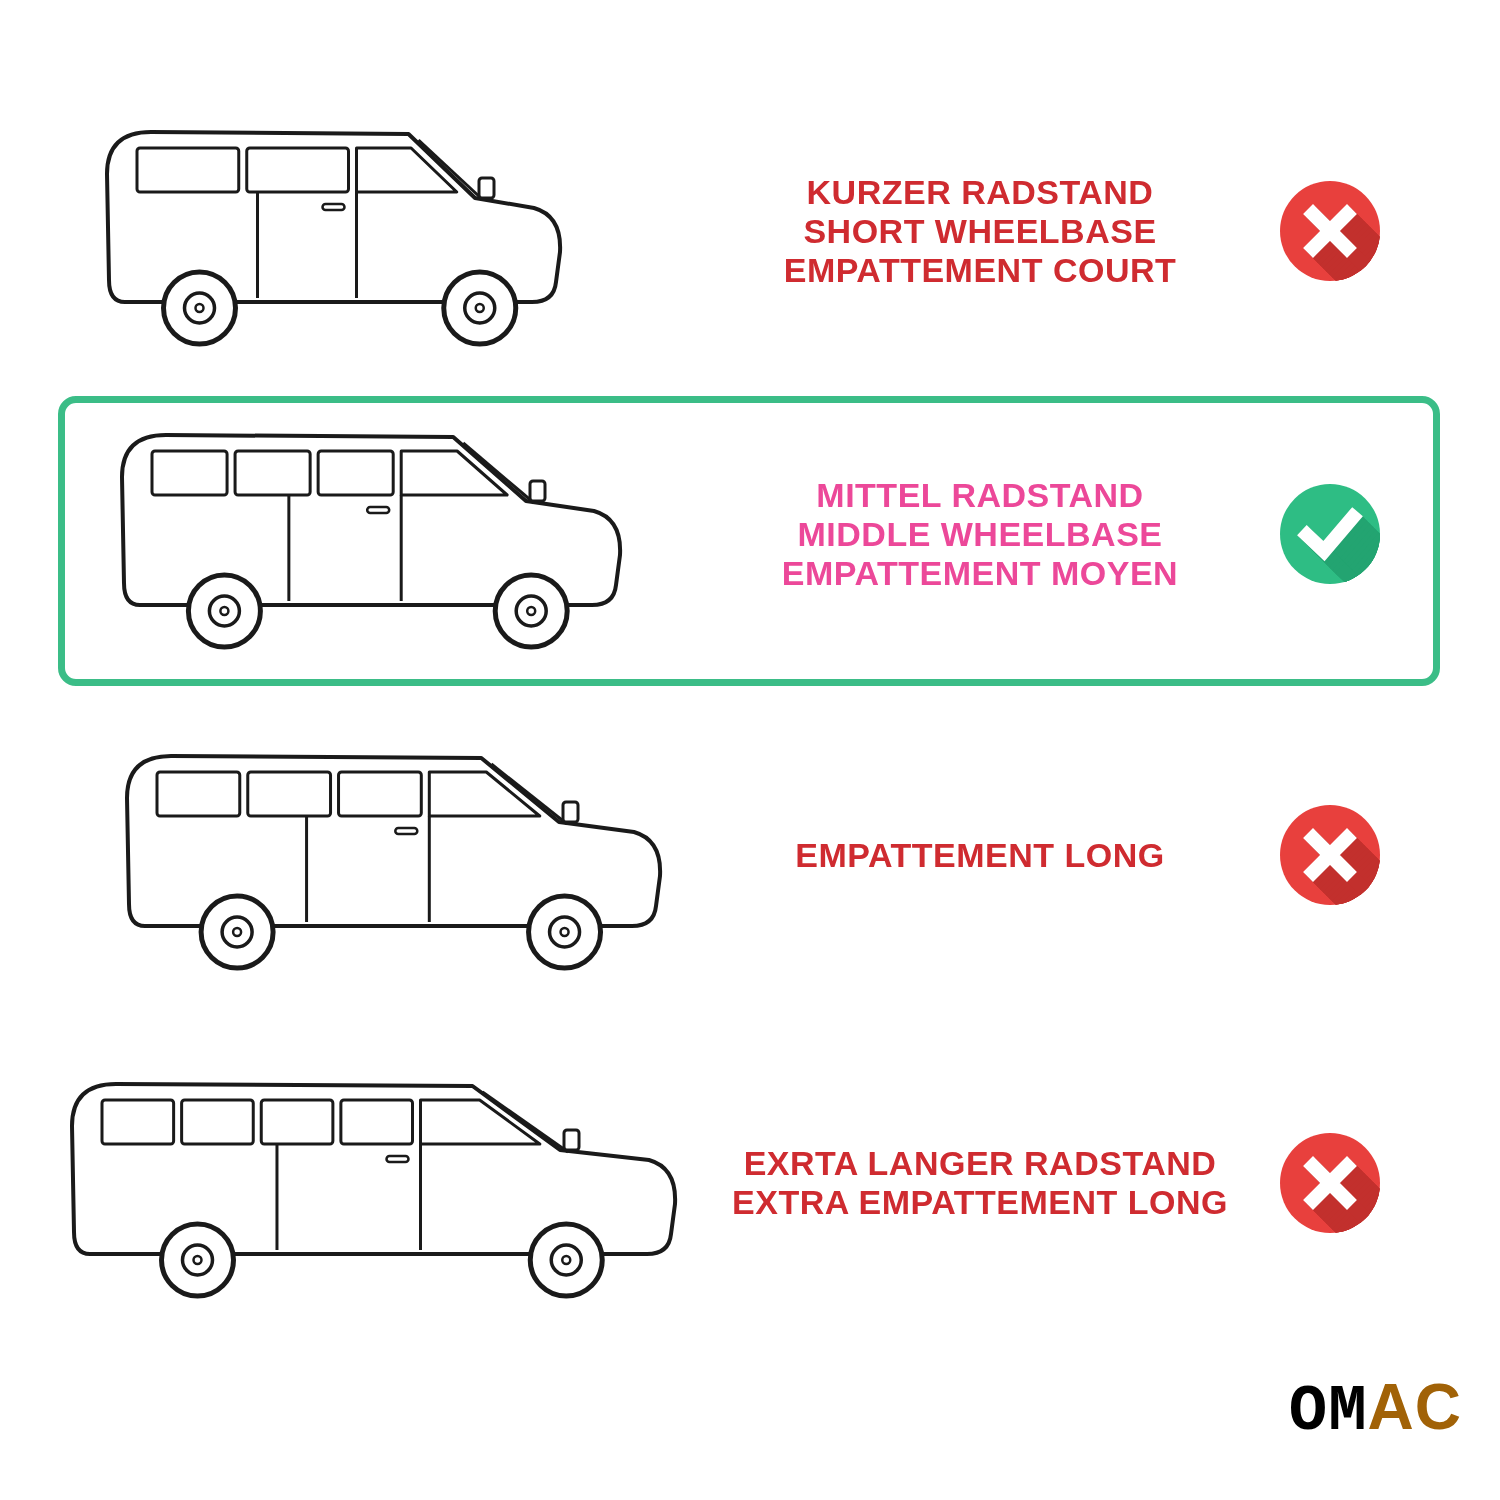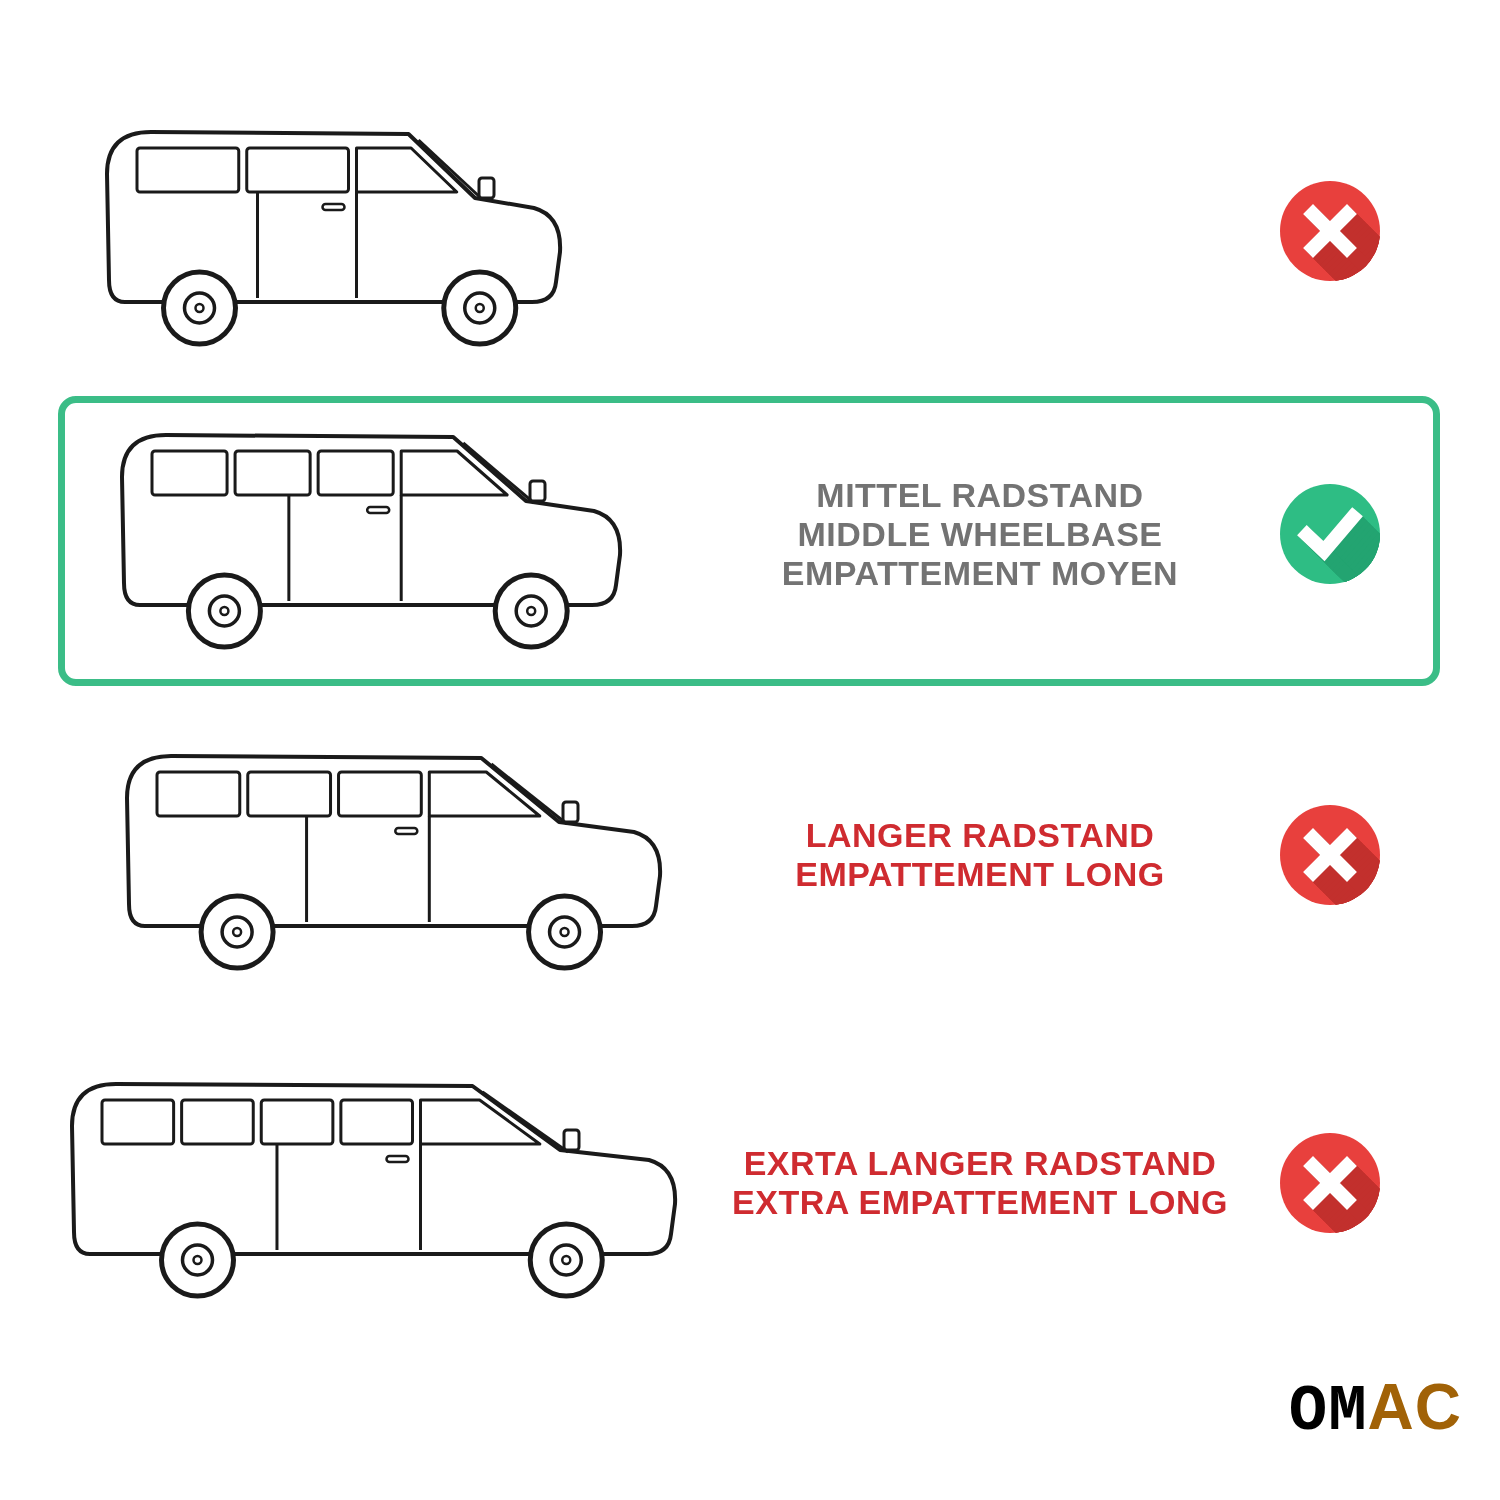--- a/index.html
+++ b/index.html
@@ -94,20 +94,25 @@
           <line x1="162.525" y1="86" x2="162.525" y2="192" stroke="#1a1a1a" stroke-width="3"></line>
           <rect x="227.5" y="98" width="22" height="6" rx="3" fill="#ffffff" stroke="#1a1a1a" stroke-width="2.5"></rect>
           <circle cx="104.5" cy="202" r="36" fill="#ffffff" stroke="#1a1a1a" stroke-width="5"></circle>
           <circle cx="104.5" cy="202" r="15" fill="#ffffff" stroke="#1a1a1a" stroke-width="3.5"></circle>
           <circle cx="104.5" cy="202" r="4" fill="#ffffff" stroke="#1a1a1a" stroke-width="2.5"></circle>
           <circle cx="384.75" cy="202" r="36" fill="#ffffff" stroke="#1a1a1a" stroke-width="5"></circle>
           <circle cx="384.75" cy="202" r="15" fill="#ffffff" stroke="#1a1a1a" stroke-width="3.5"></circle>
           <circle cx="384.75" cy="202" r="4" fill="#ffffff" stroke="#1a1a1a" stroke-width="2.5"></circle>
         </svg>
       </div>
+    <div class="label" style="color: rgb(207, 43, 48);">
+      <div class="line">KURZER RADSTAND</div>
+      <div class="line">SHORT WHEELBASE</div>
+      <div class="line">EMPATTEMENT COURT</div>
+    </div>
     <div class="badge">
         <svg viewBox="0 0 104 104" xmlns="http://www.w3.org/2000/svg">
     <defs>
             <clipPath id="bclip0">
               <circle cx="52" cy="52" r="50"></circle>
             </clipPath>
           </defs>
     <circle cx="52" cy="52" r="50" fill="#e8403d"></circle>
     <g clip-path="url(#bclip0)">
             <g transform="translate(2,2)" stroke="#c2302d">
@@ -180,21 +185,21 @@
           <line x1="178.86" y1="86" x2="178.86" y2="192" stroke="#1a1a1a" stroke-width="3"></line>
           <rect x="257.2" y="98" width="22" height="6" rx="3" fill="#ffffff" stroke="#1a1a1a" stroke-width="2.5"></rect>
           <circle cx="114.4" cy="202" r="36" fill="#ffffff" stroke="#1a1a1a" stroke-width="5"></circle>
           <circle cx="114.4" cy="202" r="15" fill="#ffffff" stroke="#1a1a1a" stroke-width="3.5"></circle>
           <circle cx="114.4" cy="202" r="4" fill="#ffffff" stroke="#1a1a1a" stroke-width="2.5"></circle>
           <circle cx="421.20000000000005" cy="202" r="36" fill="#ffffff" stroke="#1a1a1a" stroke-width="5"></circle>
           <circle cx="421.20000000000005" cy="202" r="15" fill="#ffffff" stroke="#1a1a1a" stroke-width="3.5"></circle>
           <circle cx="421.20000000000005" cy="202" r="4" fill="#ffffff" stroke="#1a1a1a" stroke-width="2.5"></circle>
         </svg>
       </div>
-    <div class="label" style="color: #737373;">
+    <div class="label" style="color: #ec4899;">
       <div class="line">MITTEL RADSTAND</div>
       <div class="line">MIDDLE WHEELBASE</div>
       <div class="line">EMPATTEMENT MOYEN</div>
     </div>
     <div class="badge">
         <svg viewBox="0 0 104 104" xmlns="http://www.w3.org/2000/svg">
     <defs>
             <clipPath id="bclip1">
               <circle cx="52" cy="52" r="50"></circle>
             </clipPath>
@@ -272,21 +277,20 @@
           <rect x="280.3" y="98" width="22" height="6" rx="3" fill="#ffffff" stroke="#1a1a1a" stroke-width="2.5"></rect>
           <circle cx="122.1" cy="202" r="36" fill="#ffffff" stroke="#1a1a1a" stroke-width="5"></circle>
           <circle cx="122.1" cy="202" r="15" fill="#ffffff" stroke="#1a1a1a" stroke-width="3.5"></circle>
           <circle cx="122.1" cy="202" r="4" fill="#ffffff" stroke="#1a1a1a" stroke-width="2.5"></circle>
           <circle cx="449.55" cy="202" r="36" fill="#ffffff" stroke="#1a1a1a" stroke-width="5"></circle>
           <circle cx="449.55" cy="202" r="15" fill="#ffffff" stroke="#1a1a1a" stroke-width="3.5"></circle>
           <circle cx="449.55" cy="202" r="4" fill="#ffffff" stroke="#1a1a1a" stroke-width="2.5"></circle>
         </svg>
       </div>
     <div class="label" style="color: rgb(207, 43, 48);">
-      <div class="line">LANGER RADSTAND</div>
       <div class="line">EMPATTEMENT LONG</div>
     </div>
     <div class="badge">
         <svg viewBox="0 0 104 104" xmlns="http://www.w3.org/2000/svg">
     <defs>
             <clipPath id="bclip2">
               <circle cx="52" cy="52" r="50"></circle>
             </clipPath>
           </defs>
     <circle cx="52" cy="52" r="50" fill="#e8403d"></circle>

